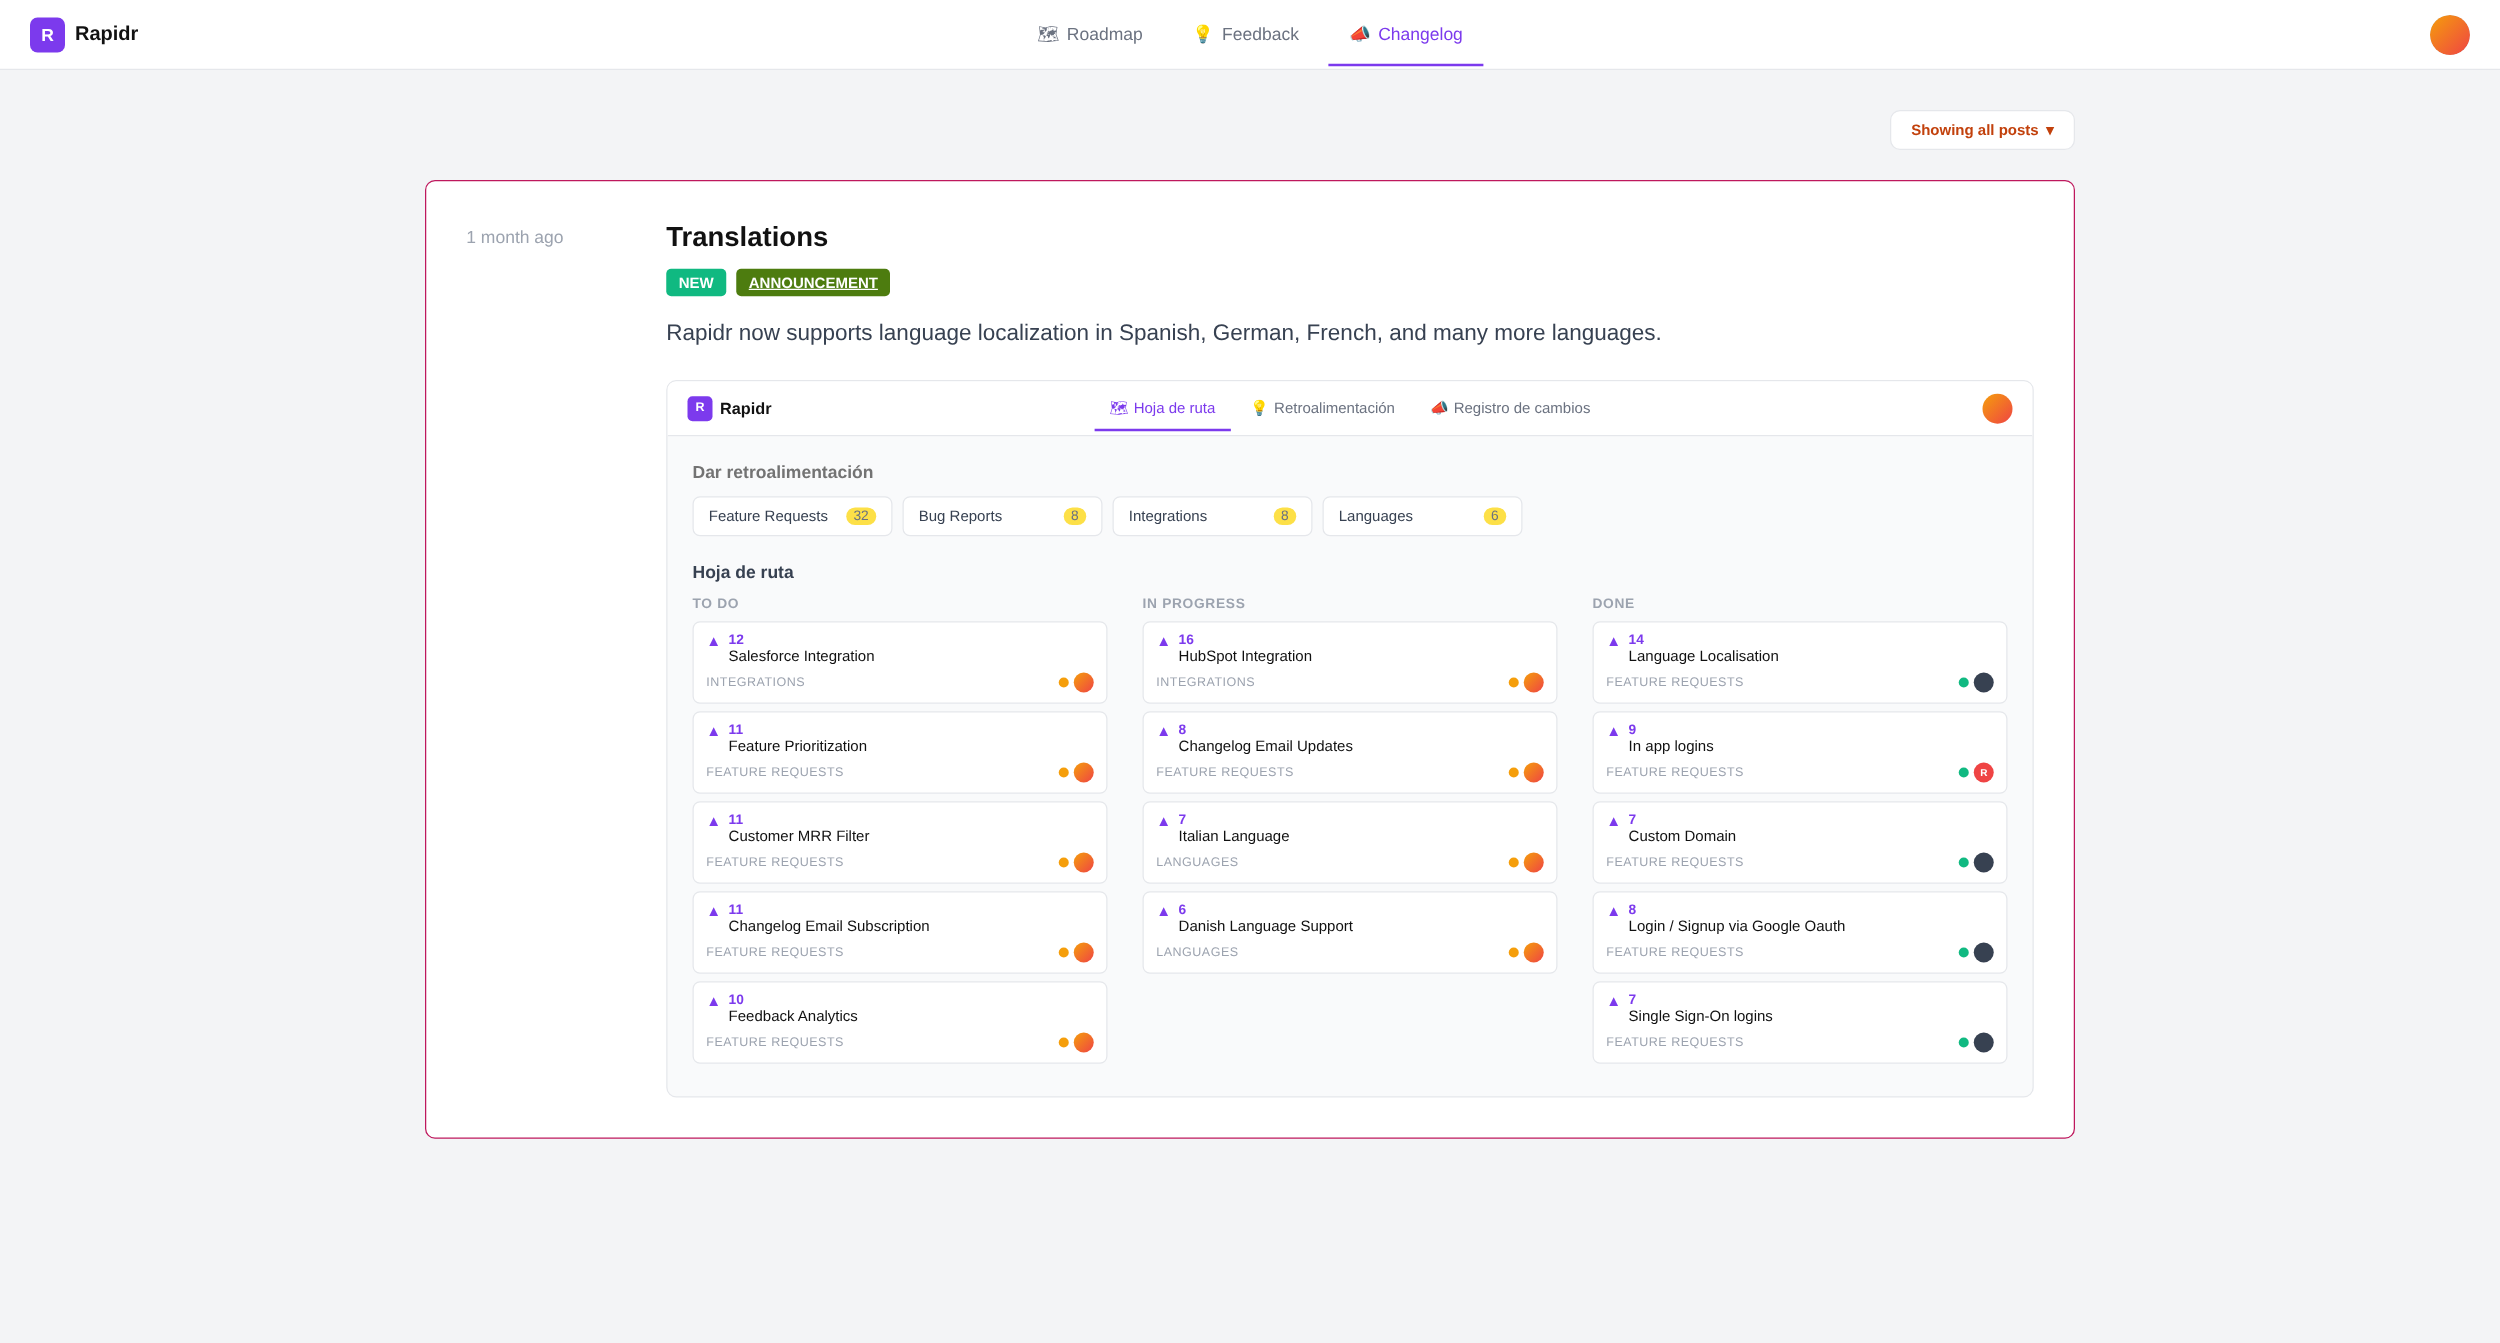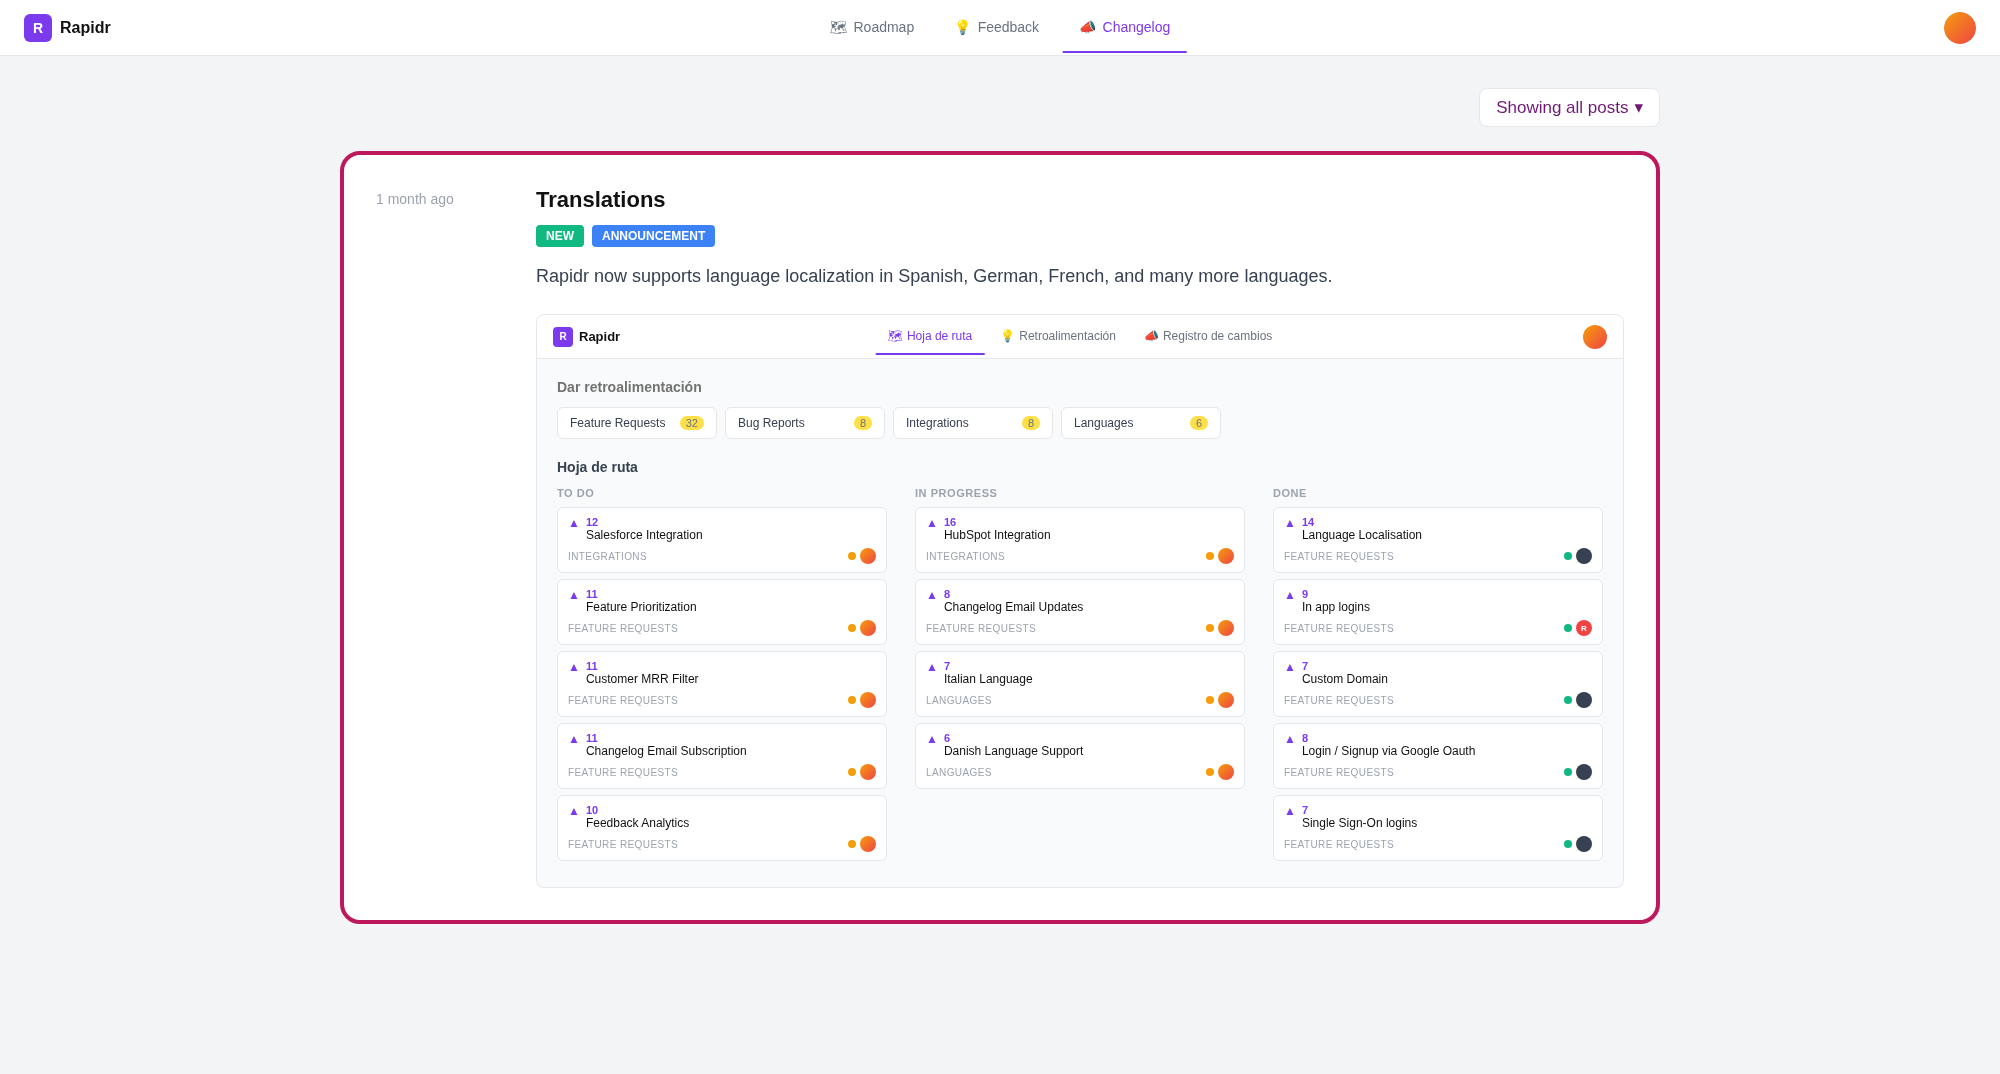--- a/index.html
+++ b/index.html
@@ -72,29 +72,30 @@
       display: flex;
       justify-content: flex-end;
       margin-bottom: 24px;
     }
     .showing-btn {
       display: flex; align-items: center; gap: 6px;
       padding: 8px 16px;
       background: #fff;
       border: 1px solid #e5e7eb;
       border-radius: 8px;
-      font-size: 17px; color: #701a75;
+      font-size: 12px; color: #c2410c;
       cursor: pointer;
+      font-weight: bold;
     }
 
     
     .post-card {
       background: #fff;
-      border: 4px solid #be185d;
-      border-radius: 20px;
+      border: 1px solid #be185d;
+      border-radius: 8px;
       padding: 32px;
       display: flex;
       gap: 40px;
     }
     .post-date {
       font-size: 14px; color: #9ca3af;
       flex: 0 0 120px;
       padding-top: 4px;
     }
     .post-content {
@@ -107,21 +108,21 @@
     .badges {
       display: flex; gap: 8px; margin-bottom: 16px;
     }
     .badge {
       padding: 4px 10px;
       border-radius: 4px;
       font-size: 12px; font-weight: 700;
       color: #fff;
     }
     .badge-new { background: #10b981; }
-    .badge-announcement { background: #3b82f6; }
+    .badge-announcement { background: #4d7c0f; text-decoration: underline; }
     .post-description {
       font-size: 18px; color: #374151;
       margin-bottom: 24px;
       line-height: 1.5;
     }
 
     
     .app-preview {
       border: 1px solid #e5e7eb;
       border-radius: 8px;

